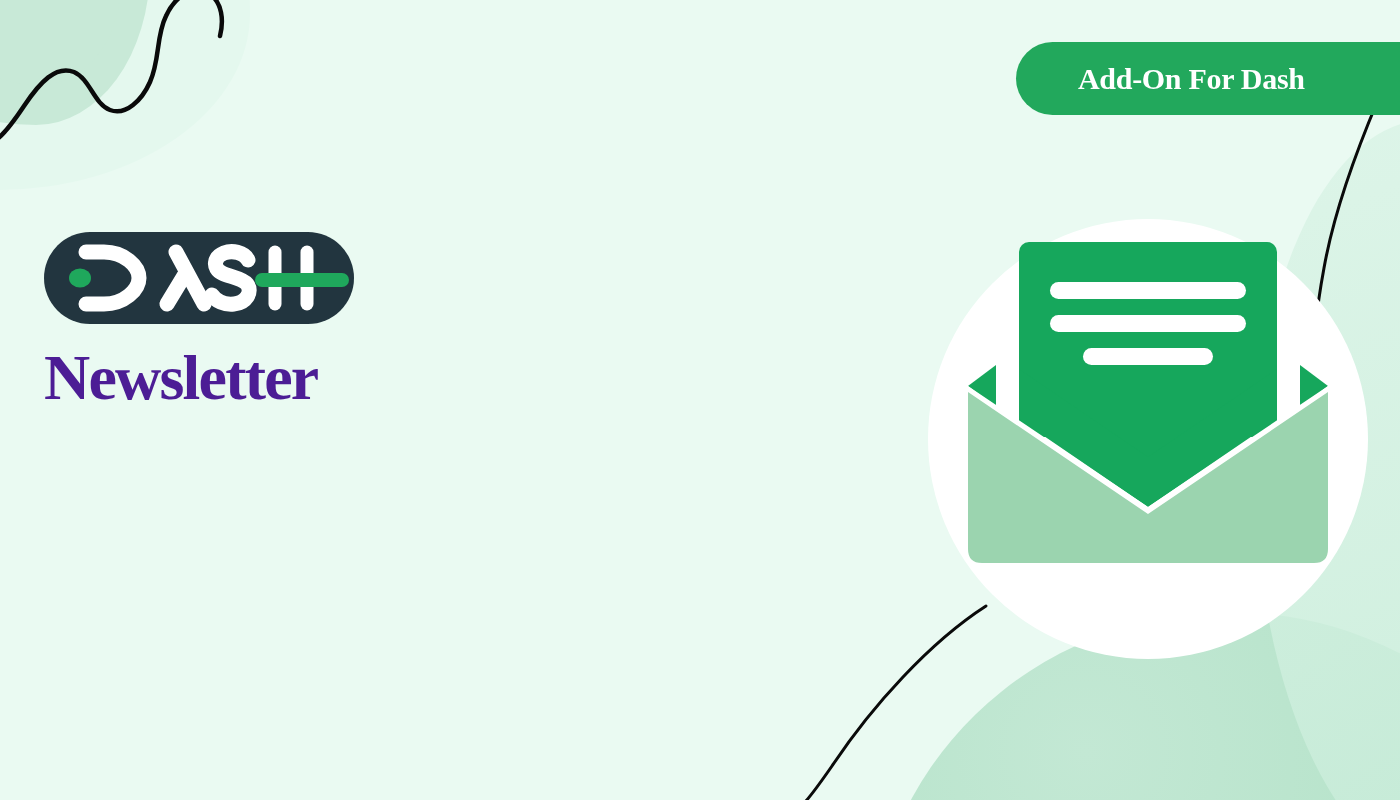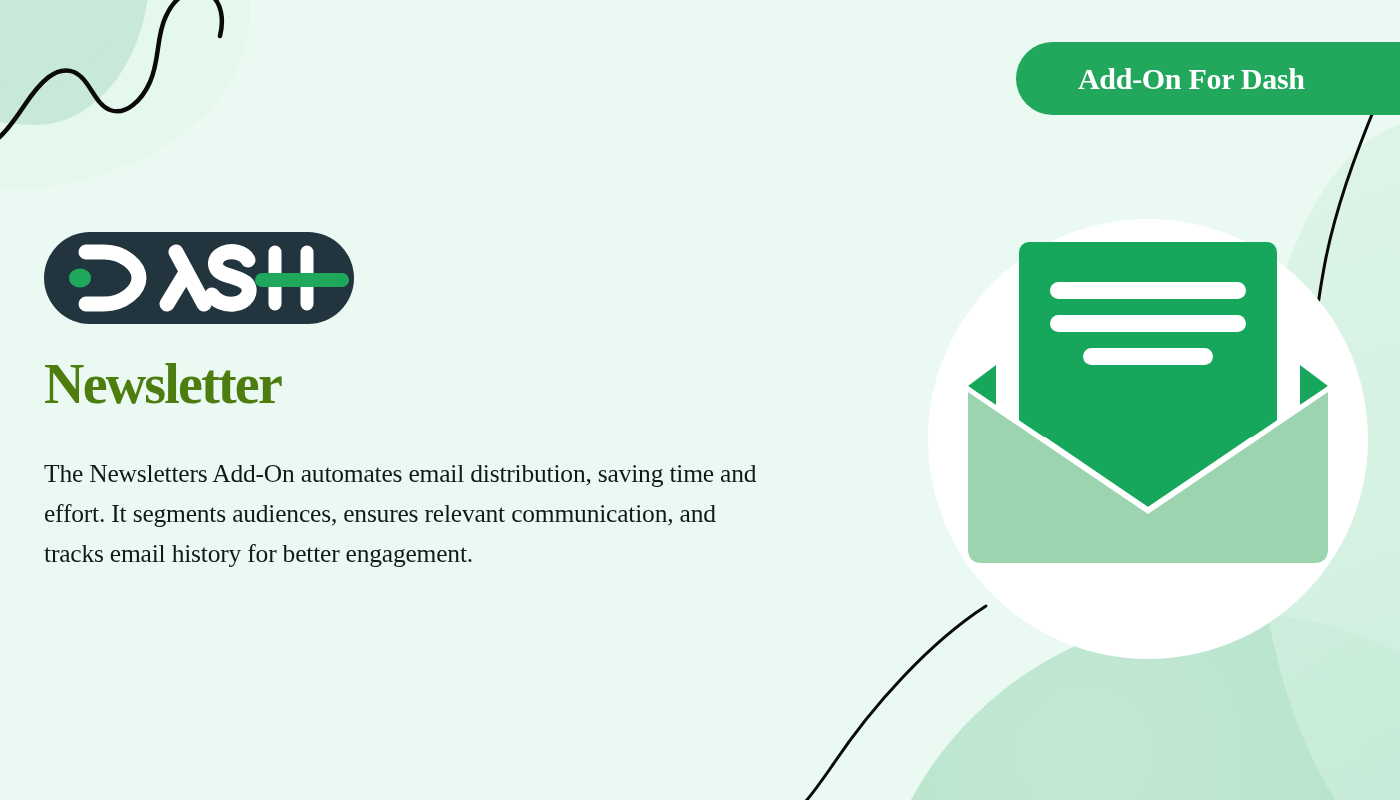--- a/index.html
+++ b/index.html
@@ -95,23 +95,23 @@
     width:310px; height:92px;
     background:#22353F;
     border-radius:46px;
     position:relative;
     overflow:hidden;
   }
   .logo svg{ position:absolute; left:0; top:0; }
 
   
   .headline{
-    margin-top:32px;
-    color:#4d7c0f;
-    font-size:56px;
+    margin-top:22px;
+    color:#4c1d95;
+    font-size:64px;
     font-weight:bold;
     letter-spacing:-1.8px;
     line-height:1;
   }
 
   
   .body-text{
     margin-top:42px;
     width:730px;
     color:#111A16;
@@ -185,21 +185,20 @@
 
         <line x1="231" y1="20" x2="231" y2="72" stroke="#FFFFFF" stroke-width="13" stroke-linecap="round"></line>
         <line x1="263" y1="20" x2="263" y2="72" stroke="#FFFFFF" stroke-width="13" stroke-linecap="round"></line>
 
         <line x1="218" y1="48" x2="298" y2="48" stroke="#1FA85C" stroke-width="14" stroke-linecap="round"></line>
       </svg>
     </div>
 
     <h1 class="headline">Newsletter</h1>
 
-    <p class="body-text">The Newsletters Add-On automates email distribution, saving time and effort. It segments audiences, ensures relevant communication, and tracks email history for better engagement.</p>
   </div>
 
   <div class="illus">
     <div class="illus-circle"></div>
 
     <svg width="440" height="440" viewBox="0 0 440 440">
 
       <path d="M68 146 L68 188 L40 167 Z" fill="#16A75C"></path>
       <path d="M372 146 L372 188 L400 167 Z" fill="#16A75C"></path>
 

